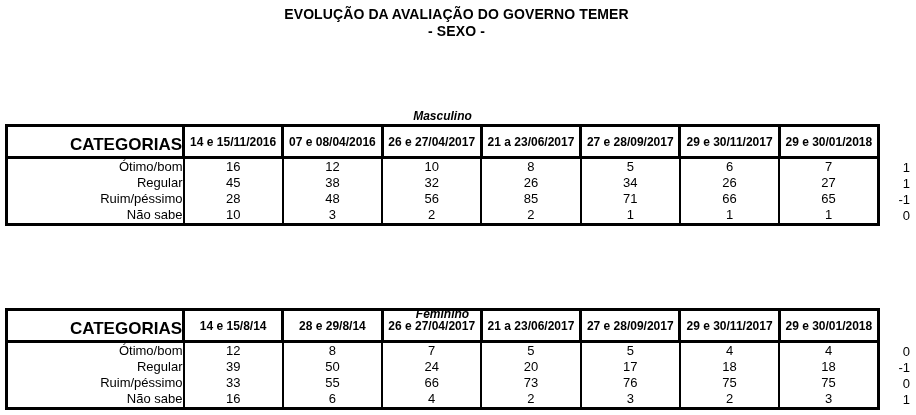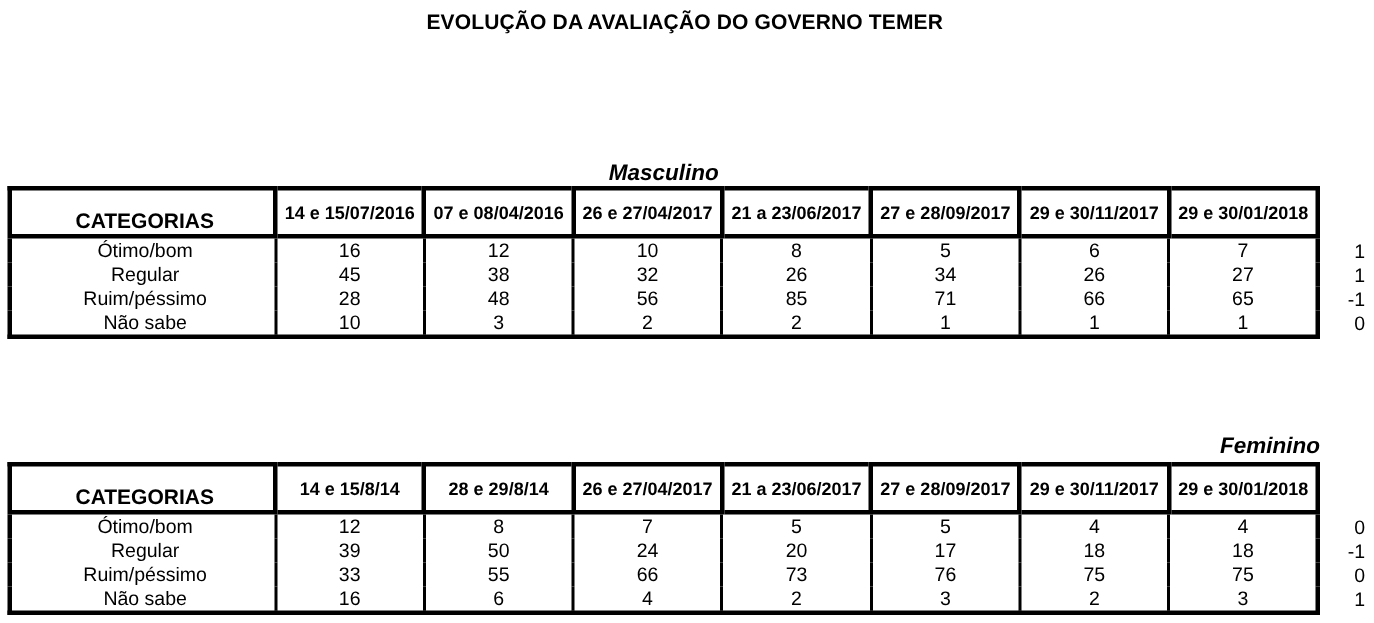--- a/index.html
+++ b/index.html
@@ -26,25 +26,25 @@
     line-height: 17px;
     letter-spacing: 0.1px;
   }
   .tbl-label {
     position: absolute;
     left: 5px;
     width: 875px;
     text-align: center;
     font-style: italic;
     font-weight: bold;
-    font-size: 15px;
+    font-size: 12px;
     line-height: 14px;
   }
   .lbl-masculino { top: 109px; }
-  .lbl-feminino  { top: 291px; text-align: right; }
+  .lbl-feminino  { top: 307px; }
   table.data-table {
     position: absolute;
     left: 5px;
     width: 875px;
     border-collapse: collapse;
     table-layout: fixed;
     border: 3px solid #000000;
   }
   .tbl-masculino { top: 124px; }
   .tbl-feminino  { top: 308px; }
@@ -55,76 +55,77 @@
     font-weight: bold;
     height: 28px;
     padding: 0;
     text-align: center;
     vertical-align: middle;
     white-space: nowrap;
     overflow: hidden;
   }
   table.data-table th.cat-head {
     border-left: none;
-    text-align: center;
+    text-align: right;
     vertical-align: bottom;
     padding: 0 0 1px 3px;
-    font-size: 14px;
+    font-size: 17px;
   }
   table.data-table td {
     border-left: 2px solid #000000;
     font-size: 13px;
     height: 16px;
     line-height: 16px;
     padding: 0;
     text-align: center;
     vertical-align: middle;
     white-space: nowrap;
     overflow: hidden;
   }
   table.data-table td.cat-cell {
     border-left: none;
-    text-align: center;
+    text-align: right;
     padding-left: 3px;
   }
   .delta-col {
     position: absolute;
     left: 882px;
     width: 28px;
     text-align: right;
     font-size: 13px;
     line-height: 16px;
   }
   .delta-masculino { top: 160px; }
   .delta-feminino  { top: 344px; }
 </style>
 </head>
 <body>
 
 <div class="page-title">
   <div>EVOLUÇÃO DA AVALIAÇÃO DO GOVERNO TEMER</div>
+  <div>- SEXO -</div>
 </div>
 
 <div class="tbl-label lbl-masculino">Masculino</div>
 
 <table class="data-table tbl-masculino">
   <colgroup>
     <col style="width:177px">
     <col>
       <col>
       <col>
       <col>
       <col>
       <col>
       <col>
   </colgroup>
   <thead>
     <tr>
       <th class="cat-head">CATEGORIAS</th>
-      <th>14 e 15/07/2016</th>
+      <th>14 e 15/11/2016</th>
       <th>07 e 08/04/2016</th>
       <th>26 e 27/04/2017</th>
       <th>21 a 23/06/2017</th>
       <th>27 e 28/09/2017</th>
       <th>29 e 30/11/2017</th>
       <th>29 e 30/01/2018</th>
     </tr>
   </thead>
   <tbody>
     <tr>

